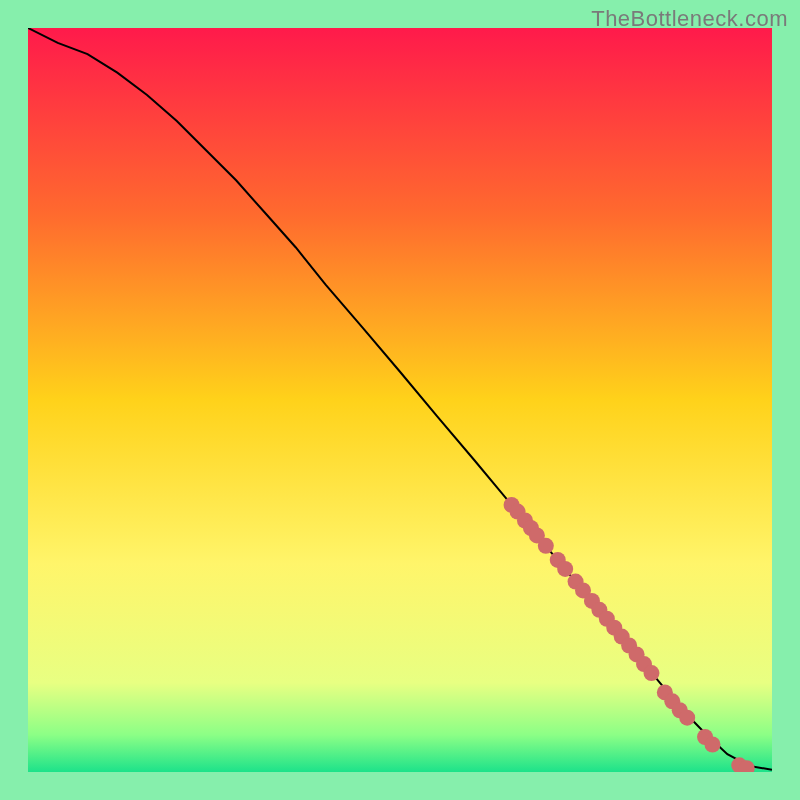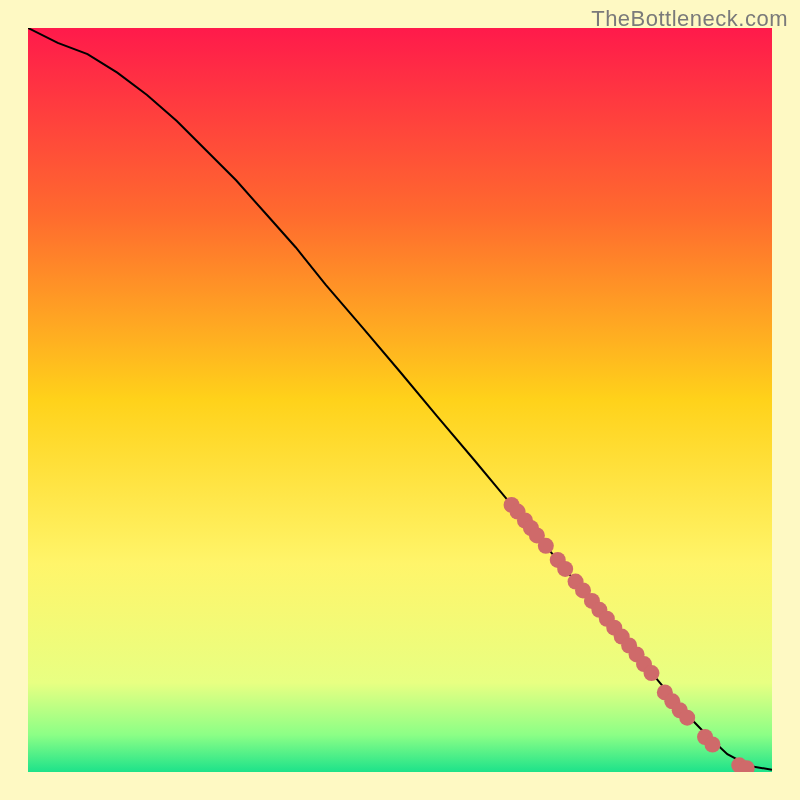--- a/index.html
+++ b/index.html
@@ -7,21 +7,21 @@
     padding: 0;
     width: 800px;
     height: 800px;
     background: #000;
     overflow: hidden;
   }
   .frame {
     position: relative;
     width: 800px;
     height: 800px;
-    background: #fef9c3;
+    background: #86efac;
   }
   .watermark {
     position: absolute;
     top: 6px;
     right: 12px;
     color: #7a7a7a;
     font-family: Arial, Helvetica, sans-serif;
     font-size: 22px;
     letter-spacing: 0.5px;
     font-weight: 500;

